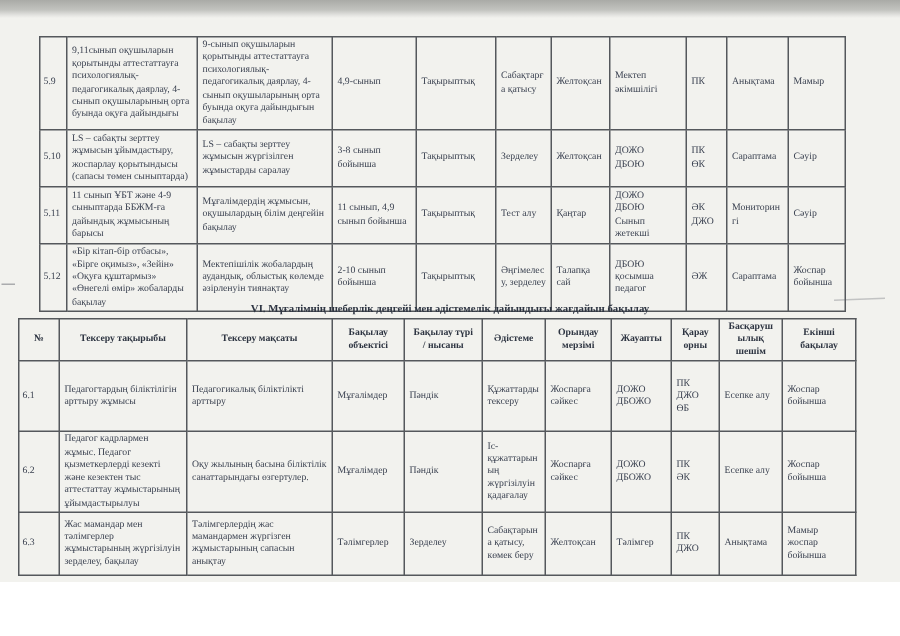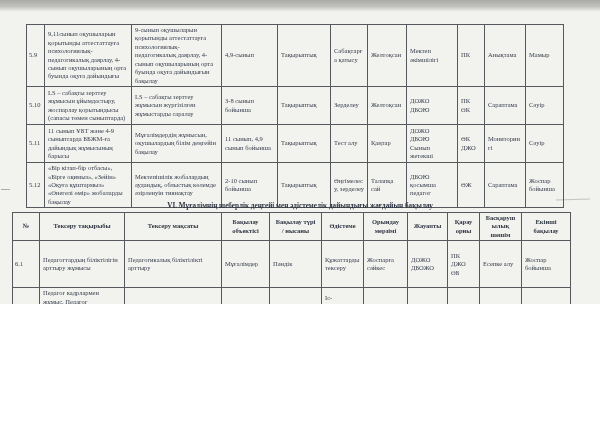--- a/index.html
+++ b/index.html
@@ -1,17 +1,17 @@
 <!DOCTYPE html>
 <html><head>
 <meta charset="utf-8">
 <style>
   html,body{margin:0;padding:0;}
   .page{
-    position:relative;width:600px;height:304px;overflow:hidden;
+    position:relative;width:600px;height:388px;overflow:hidden;
     background:#f2f2ee;
     font-family:"Liberation Serif","DejaVu Serif",serif;
     color:#3a4150;
   }
   .scan-strip{
     position:absolute;top:0;left:0;width:600px;height:12px;
     background:linear-gradient(180deg,#a9aaa6 0%,#c2c3bf 55%,#e4e4e1 85%,#f2f2ee 100%);
   }
   table{border-collapse:collapse;table-layout:fixed;position:absolute;background:transparent;}
   td,th{

